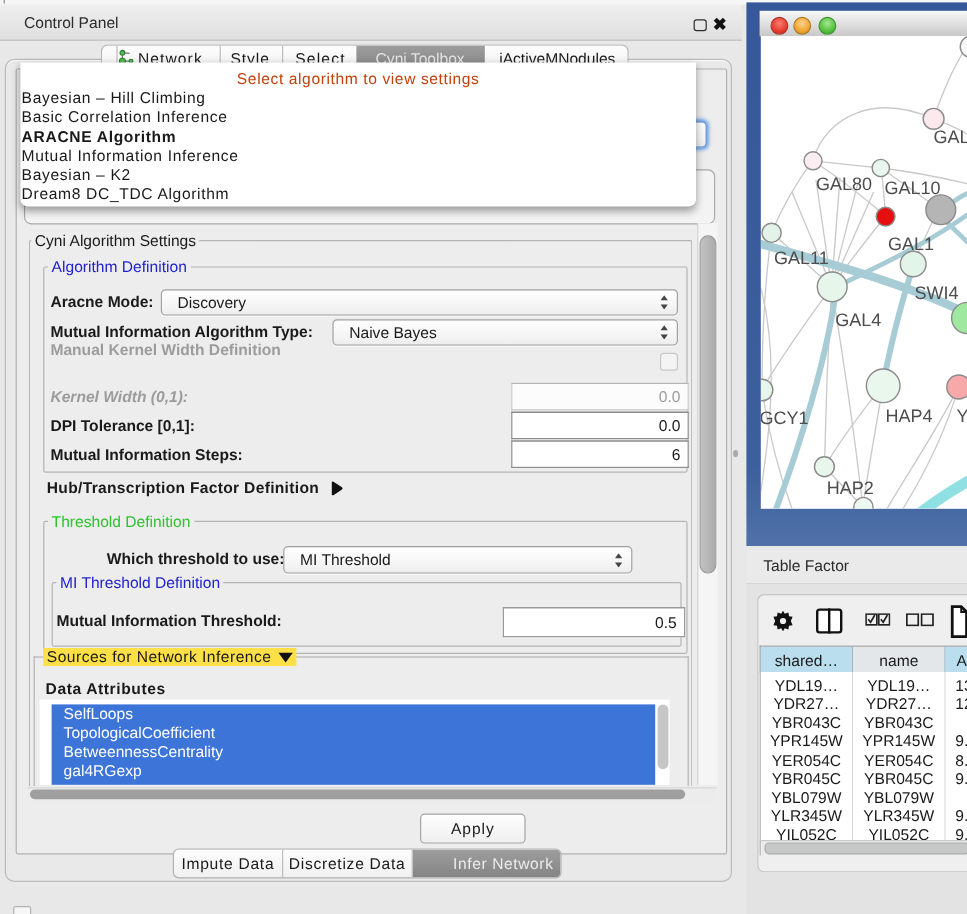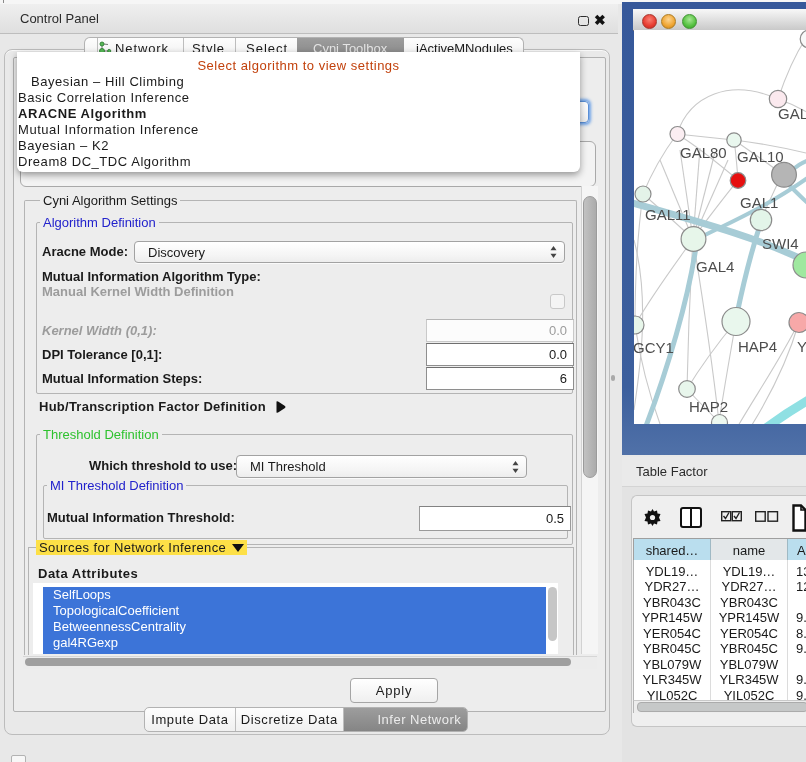--- a/index.html
+++ b/index.html
@@ -50,49 +50,56 @@
   <div class="ln" style="left:228px;top:3px;color:#e4e4e4;">Cyni Toolbox</div>
   <div class="ln" style="left:331px;top:3px;">jActiveMNodules</div>
 </div>
 
 <div class="combo" style="left:22px;top:101px;width:565px;height:20px;border-color:#5a8fd6;box-shadow:0 0 3px 1.5px rgba(90,150,230,.85);"></div>
 <div class="abs" style="left:20px;top:141px;width:574px;height:44px;background:#f3f3f3;border:1px solid #a9a9a9;border-radius:6px;"></div>
 
 <div class="abs" style="left:17px;top:52px;width:563px;height:120px;background:#fff;border-radius:0 0 6px 6px;box-shadow:0 3px 7px rgba(0,0,0,.38);"></div>
 <div class="ln" style="left:17px;top:58px;width:563px;text-align:center;color:#c2410c;letter-spacing:0.5px;">Select algorithm to view settings</div>
 <div class="abs" style="left:17px;top:74px;width:563px;letter-spacing:0.55px;">
-  <div style="height:16px;line-height:16px;padding-left:14px;">Bayesian – Hill Climbing</div>
+  <div style="height:16px;line-height:16px;padding-left:1px;">Bayesian – Hill Climbing</div>
   <div style="height:16px;line-height:16px;padding-left:1px;">Basic Correlation Inference</div>
   <div style="height:16px;line-height:16px;padding-left:1px;font-weight:bold;">ARACNE Algorithm</div>
   <div style="height:16px;line-height:16px;padding-left:1px;">Mutual Information Inference</div>
   <div style="height:16px;line-height:16px;padding-left:1px;">Bayesian – K2</div>
   <div style="height:16px;line-height:16px;padding-left:1px;">Dream8 DC_TDC Algorithm</div>
 </div>
 
 <div class="abs" style="left:581px;top:186px;width:16px;height:468px;background:#f5f5f5;border-left:1px solid #d2d2d2;"></div>
 <div class="abs" style="left:583px;top:196px;width:12px;height:280px;background:linear-gradient(90deg,#c2c2c2,#ababab);border:1px solid #9b9b9b;border-radius:7px;"></div>
 <div class="abs" style="left:23px;top:656px;width:574px;height:12px;background:#ececec;border-top:1px solid #d6d6d6;"></div>
 <div class="abs" style="left:25px;top:658px;width:546px;height:8px;background:#9f9f9f;border-radius:4px;"></div>
 
 <div class="abs" style="left:24px;top:200px;width:551px;height:454px;border:1px solid #b4b4b4;border-bottom:none;border-radius:2px 2px 0 0;"></div>
-<div class="ln" style="left:40px;top:193px;background:#ededed;padding:0 3px;">Cyni Algorithm Settings</div>
+<div class="ln" style="left:26px;top:193px;background:#ededed;padding:0 3px;">Cyni Algorithm Settings</div>
 
 <div class="grp" style="left:36px;top:222px;width:535px;height:170px;"></div>
 <div class="ln" style="left:40px;top:215px;background:#ededed;padding:0 3px;color:#2222cc;">Algorithm Definition</div>
 
 <div class="lb" style="left:42px;top:244px;">Aracne Mode:</div>
 <div class="combo" style="left:134px;top:241px;width:429px;height:20px;">
       <div class="tx">Discovery</div>
 <svg class="ar" viewBox="0 0 7 12">
         <path d="M3.5 0 L6.5 4.2 H0.5 Z" fill="#444"></path>
         <path d="M3.5 12 L6.5 7.8 H0.5 Z" fill="#444"></path>
       </svg>
     </div>
 
 <div class="lb" style="left:42px;top:269px;">Mutual Information Algorithm Type:</div>
+<div class="combo" style="left:277px;top:266px;width:286px;height:20px;">
+      <div class="tx">Naive Bayes</div>
+<svg class="ar" viewBox="0 0 7 12">
+        <path d="M3.5 0 L6.5 4.2 H0.5 Z" fill="#444"></path>
+        <path d="M3.5 12 L6.5 7.8 H0.5 Z" fill="#444"></path>
+      </svg>
+    </div>
 
 <div class="lb" style="left:42px;top:284px;color:#9c9c9c;">Manual Kernel Width Definition</div>
 <div class="abs" style="left:550px;top:294px;width:13px;height:13px;background:#f4f4f4;border:1px solid #c8c8c8;border-radius:3px;"></div>
 
 <div class="lb" style="left:42px;top:323px;color:#9c9c9c;font-style:italic;">Kernel Width (0,1):</div>
 <div class="fld" style="left:426px;top:319px;width:140px;height:21px;background:#fcfcfc;border:1px solid #c9c9c9;border-top-color:#b5b5b5;color:#9c9c9c;padding-right:6px;">0.0</div>
 
 <div class="lb" style="left:42px;top:347px;">DPI Tolerance [0,1]:</div>
 <div class="fld" style="left:426px;top:343px;width:140px;height:21px;border:1px solid #8e8e8e;border-top-color:#6f6f6f;padding-right:6px;">0.0</div>
 

